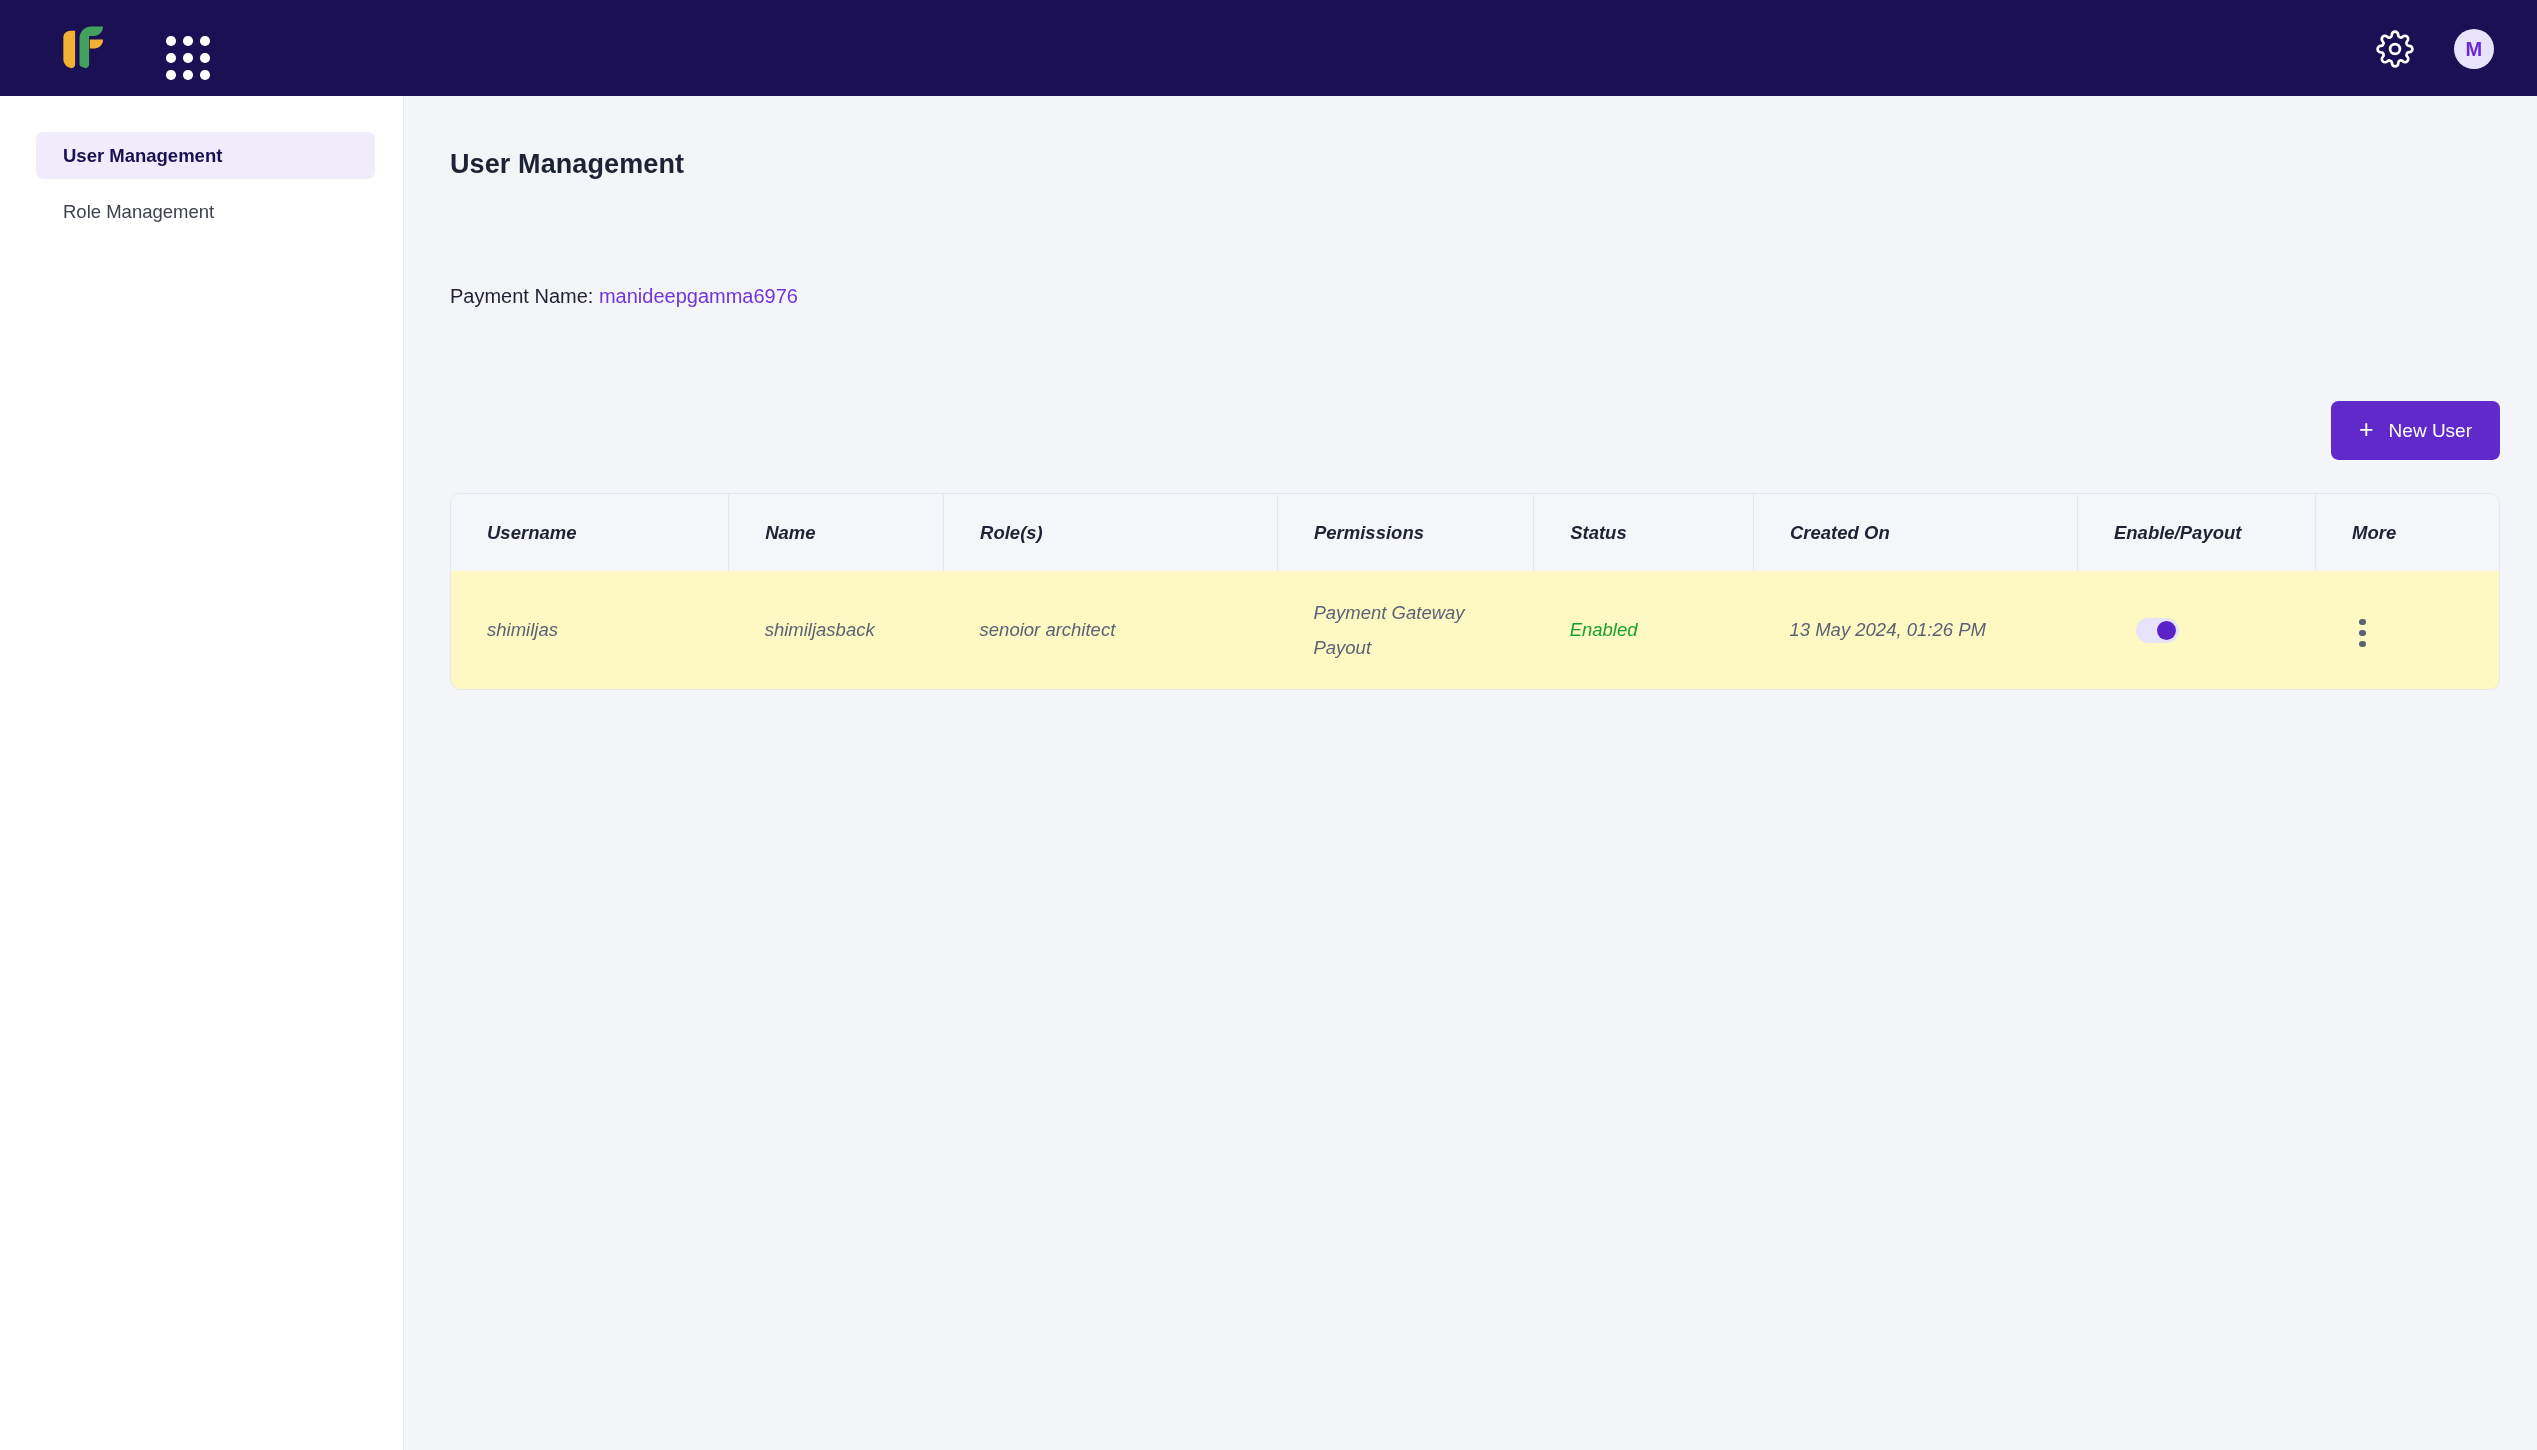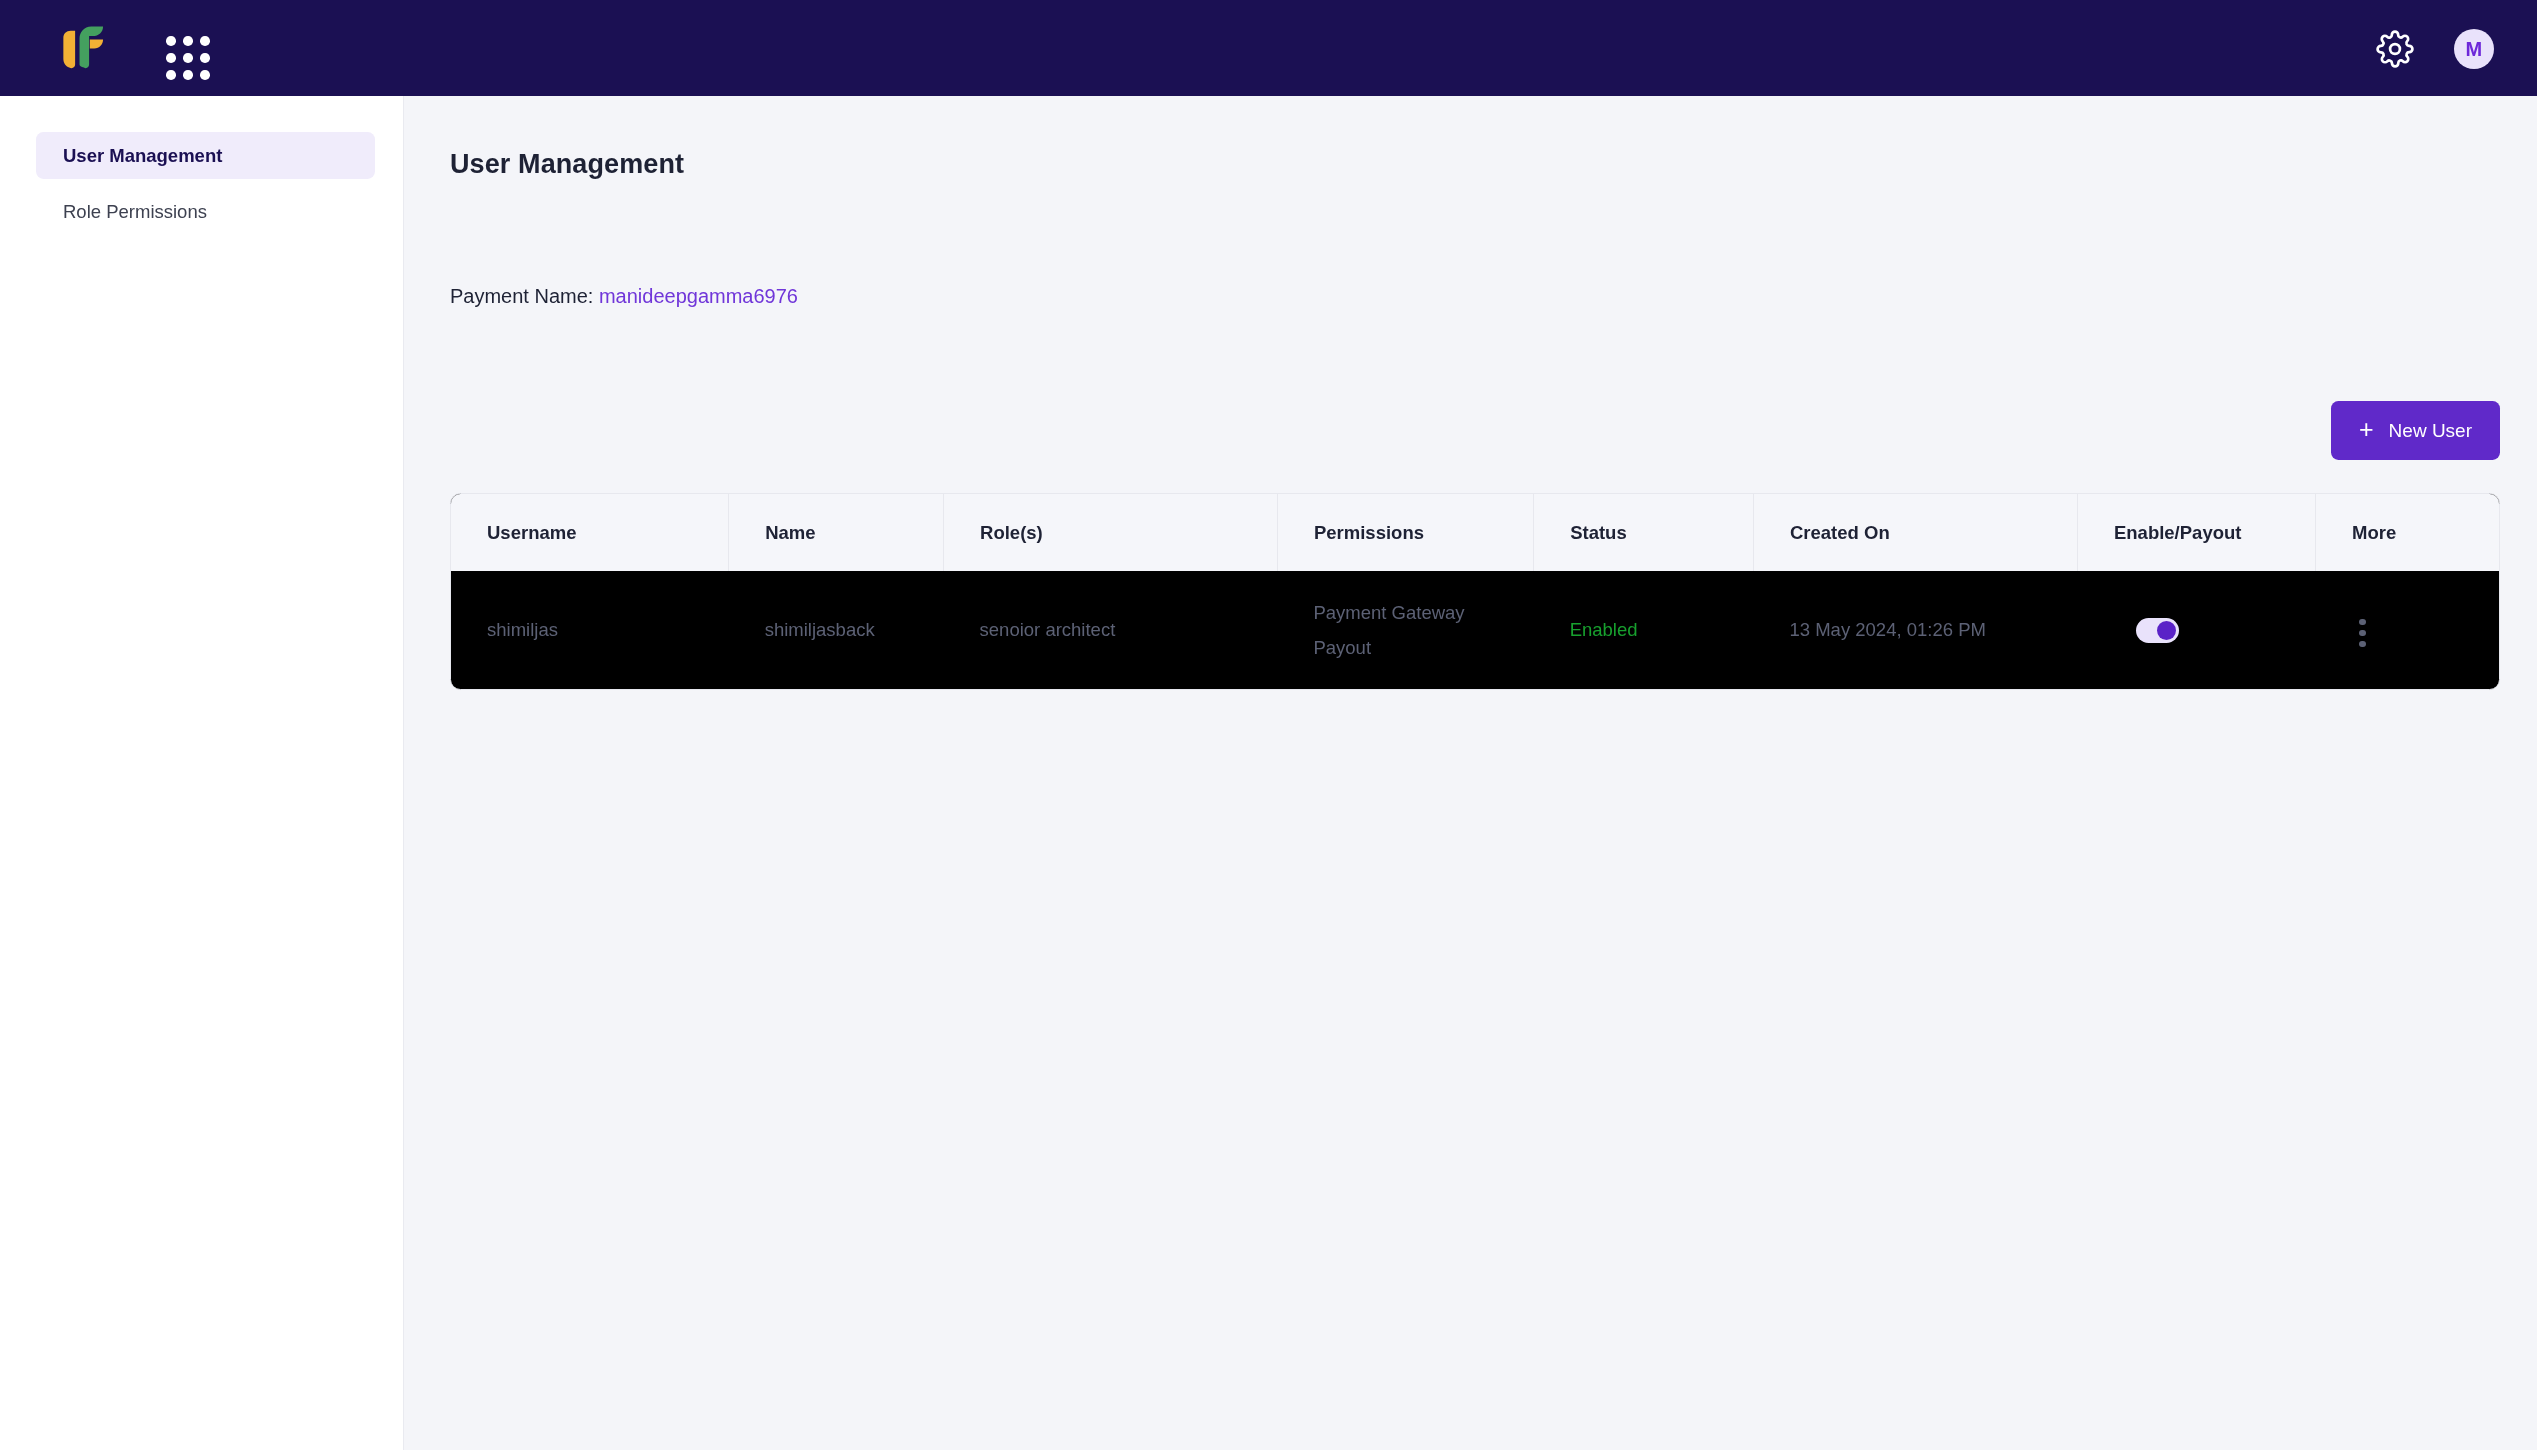--- a/index.html
+++ b/index.html
@@ -163,24 +163,25 @@
     font-weight: 400;
     margin-top: -2.2px;
   }
 
   
   .table-card {
     position: absolute;
     left: 46px;
     top: 397px;
     width: 2050px;
-    background: #000000;
+    background: #fef9c3;
     border-radius: 10.4px;
     border: 0.7px solid #e7e8ee;
     overflow: hidden;
+    font-style: italic;
   }
   table {
     width: 100%;
     border-collapse: collapse;
     table-layout: fixed;
   }
   thead tr { background: #f5f6fa; height: 77px; }
   thead th {
     text-align: left;
     font-size: 18.5px;
@@ -290,21 +291,21 @@
   <div class="avatar">
     <span>M</span>
   </div>
 </div>
 
 <nav class="sidebar">
   <div class="side-item active">
     <span>User Management</span>
   </div>
   <div class="side-item">
-    <span>Role Permissions</span>
+    <span>Role Management</span>
   </div>
 </nav>
 
 <main class="main">
 
   <h1 class="page-title">User Management</h1>
 
   <div class="account-line">
     <span>Payment Name:</span>
     <span class="acct-name">manideepgamma6976</span>

